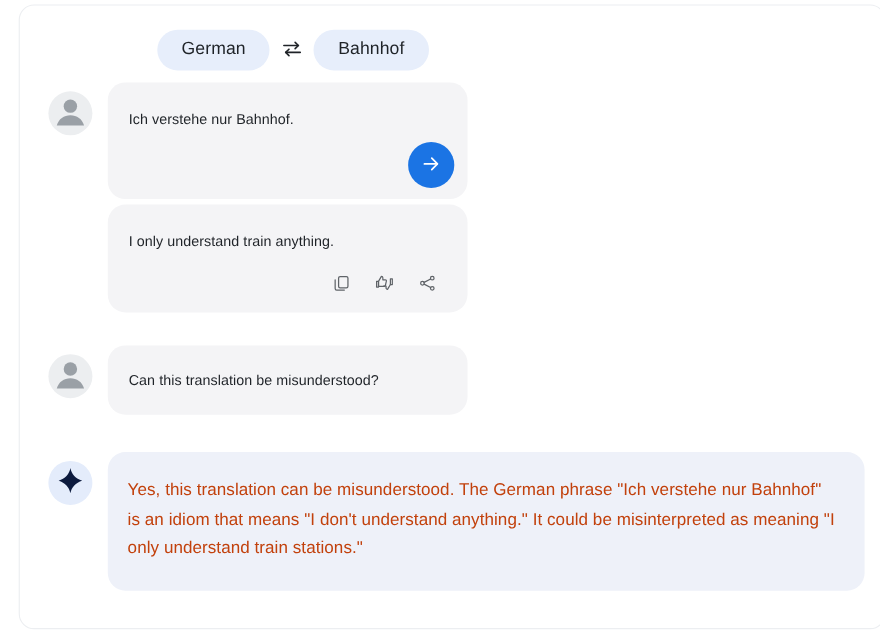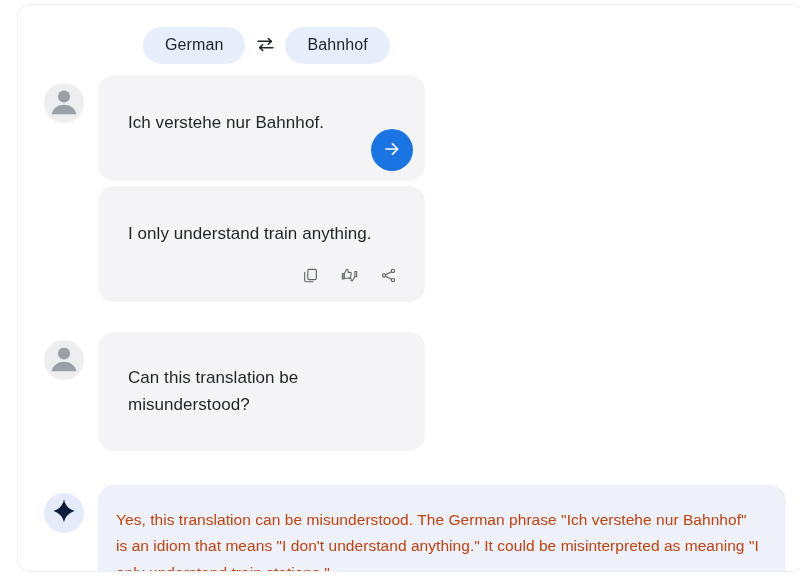--- a/index.html
+++ b/index.html
@@ -133,25 +133,25 @@
   }
 
   .bubble-ai {
     background: #eef1f9;
     width: 688px;
     padding: 22px 24px 24px 18px;
     border-radius: 16px;
   }
 
   .msg-text {
-    font-size: 17px;
+    font-size: 13px;
     line-height: 1.62;
     color: #1f2328;
     letter-spacing: 0.05px;
-    margin: 12px;
+    margin: 1px;
     word-wrap: break-word;
   }
 
   .msg-text-ai {
     font-size: 15.5px;
     line-height: 1.72;
     color: #c2410c;
     letter-spacing: 0.05px;
     margin: 0;
   }

